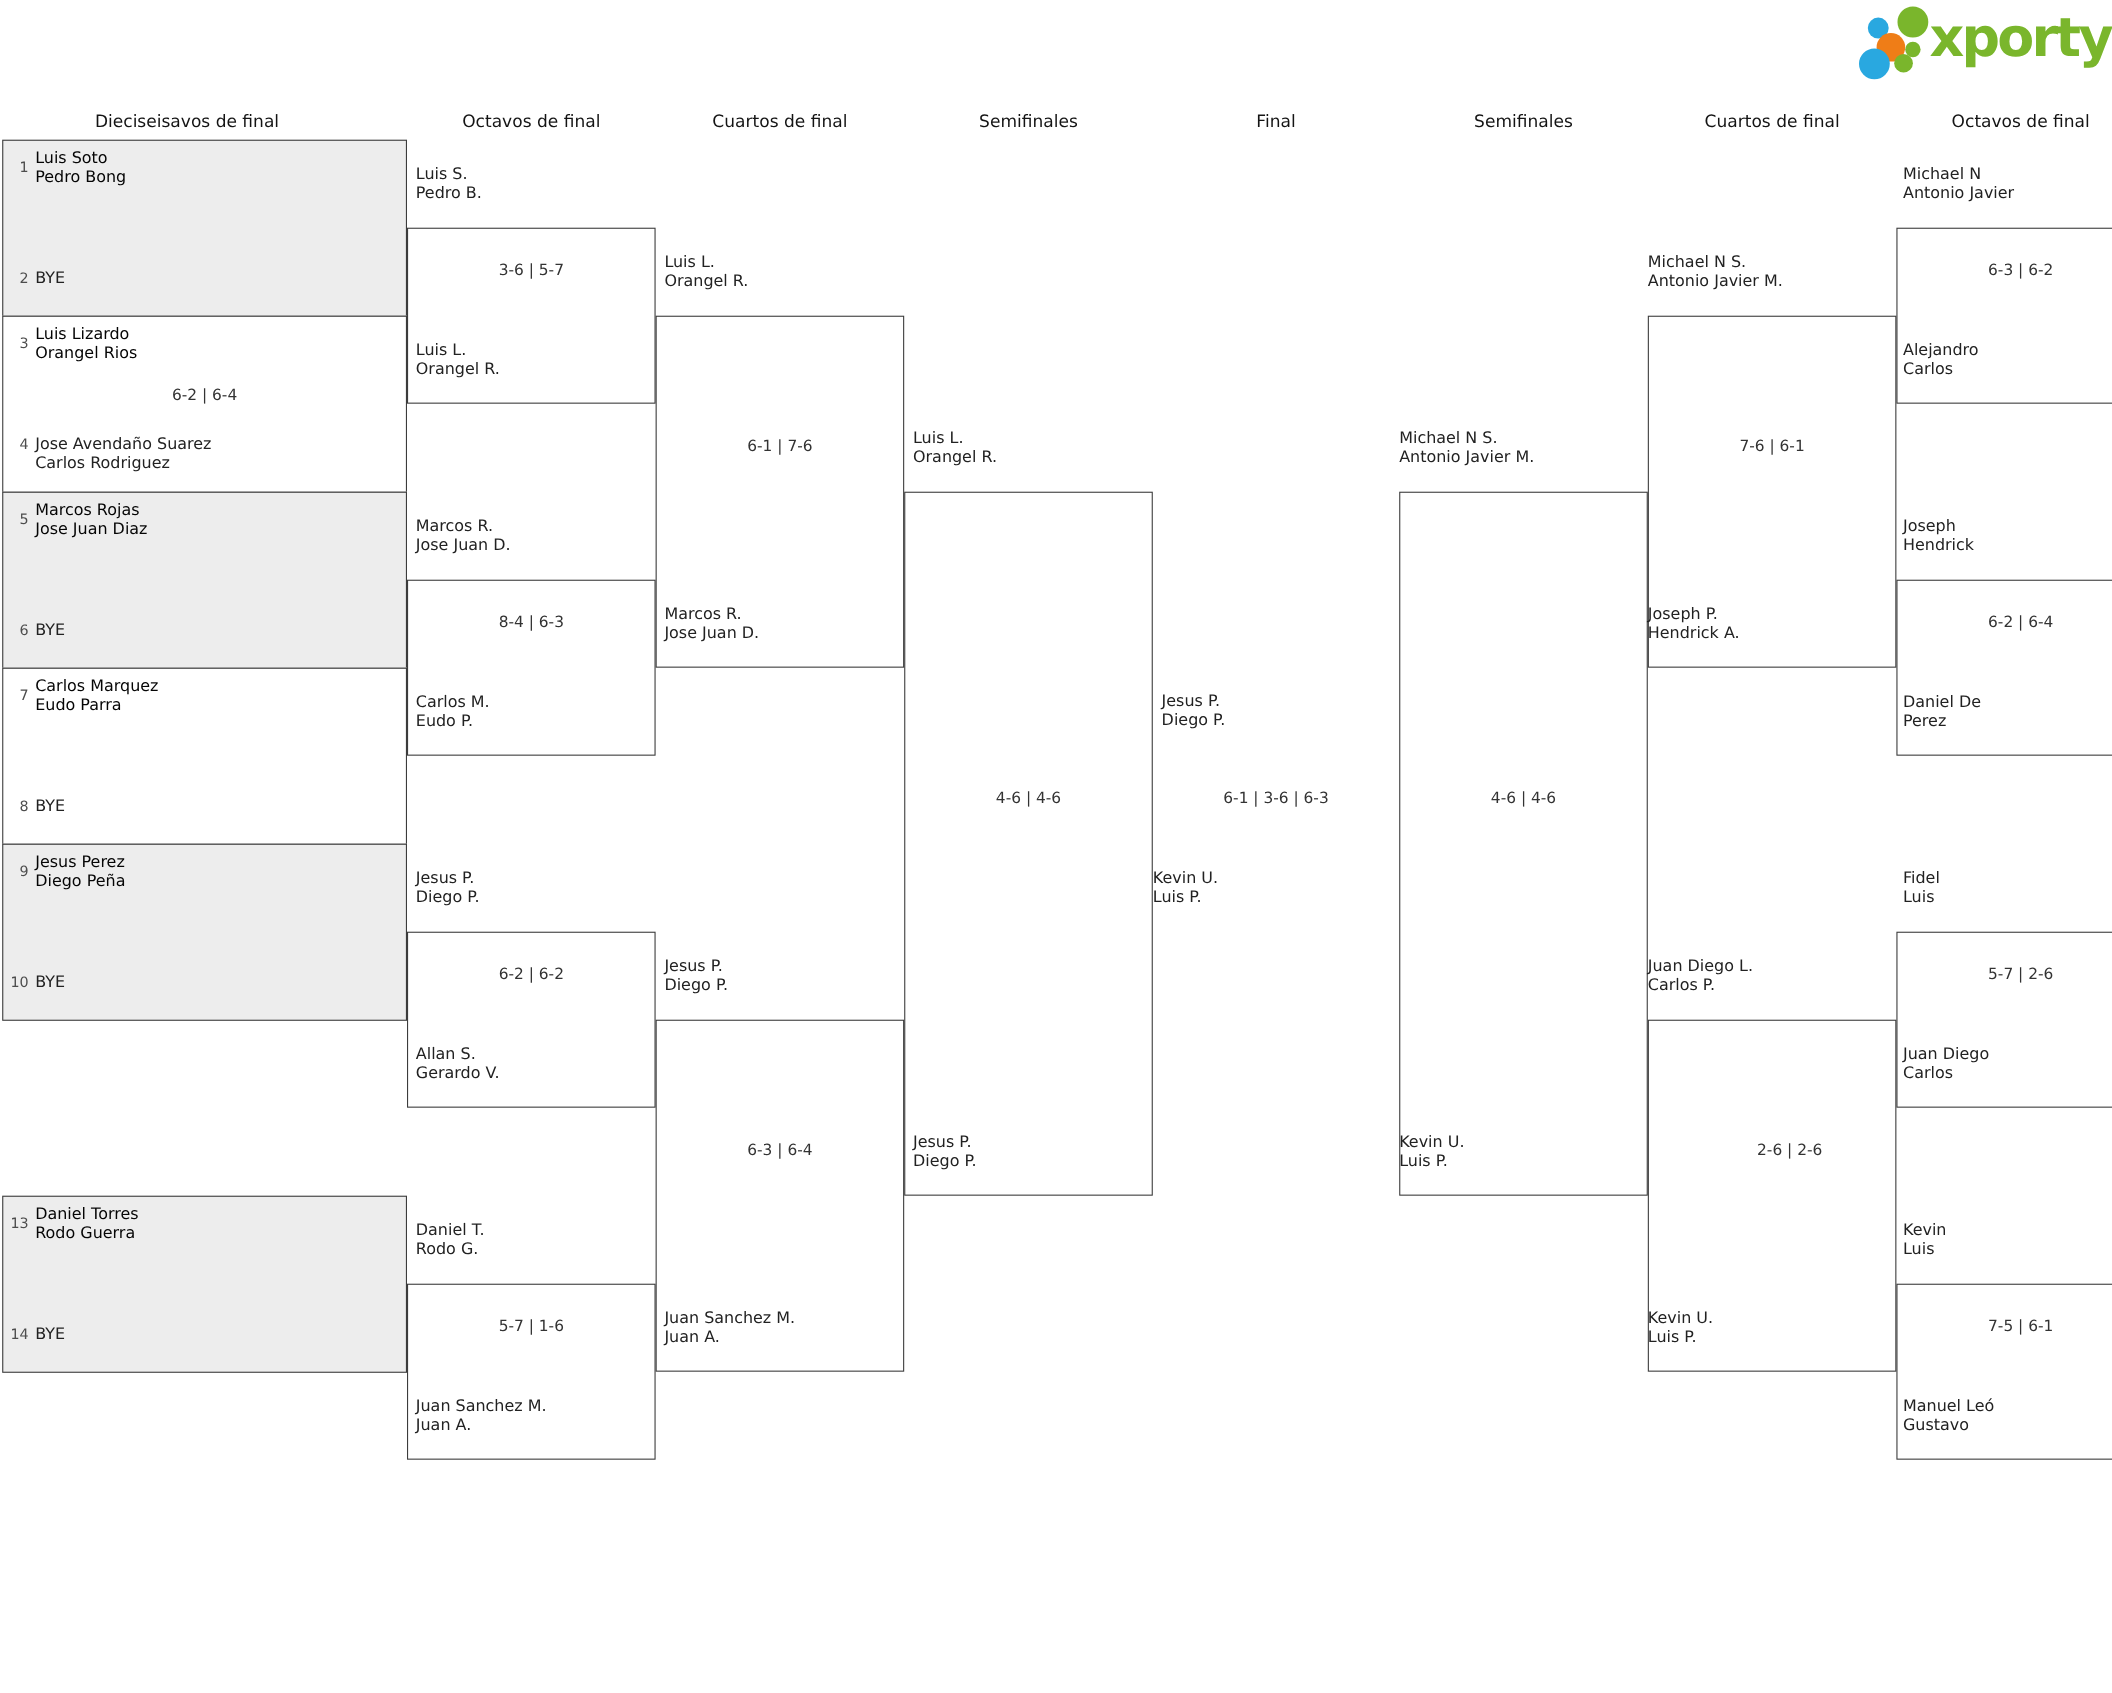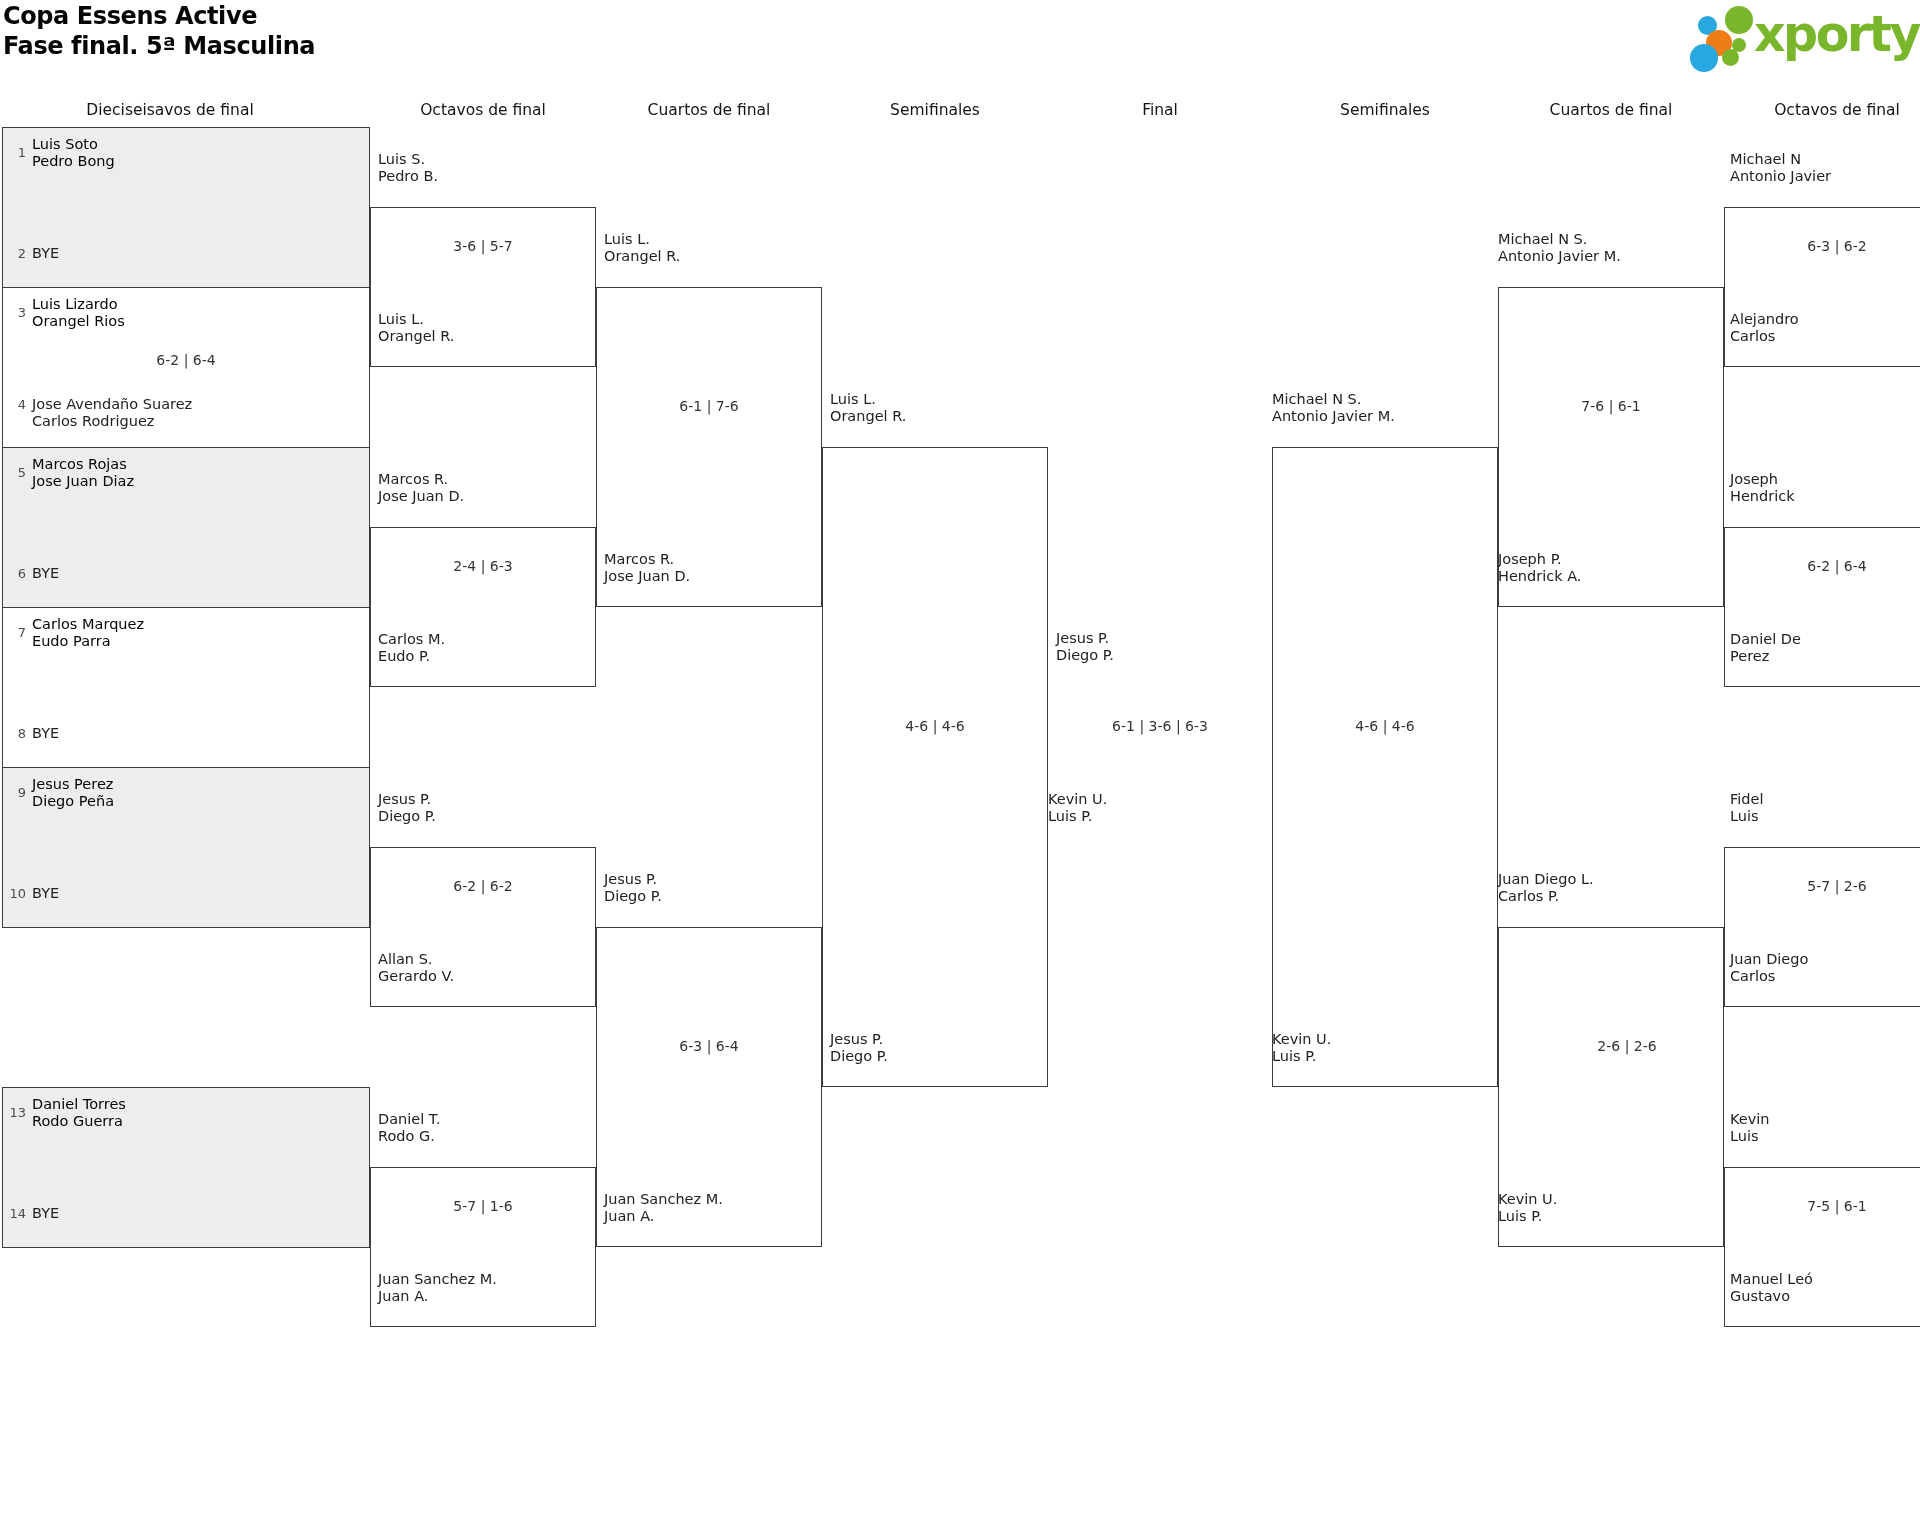--- a/index.html
+++ b/index.html
@@ -23,24 +23,20 @@
   .score{position:absolute;font-size:14px;color:#333;text-align:center;white-space:nowrap}
   .dot{position:absolute;border-radius:50%}
   .logotext{position:absolute;left:1754px;top:6px;font-size:49px;font-weight:700;
             color:#7ab62c;letter-spacing:-2.5px}
 </style>
 </head>
 <body>
 
 <div id="page">
 
-  <div class="title">
-    <div>Copa Essens Active</div>
-    <div>Fase final. 5ª Masculina</div>
-  </div>
 
   <div>
     <span class="dot" style="left:1725px;top:6px;width:28px;height:28px;background:#7ab62c"></span>
     <span class="dot" style="left:1698px;top:16px;width:19px;height:19px;background:#29a8e0"></span>
     <span class="dot" style="left:1706px;top:30px;width:26px;height:26px;background:#ef7d17"></span>
     <span class="dot" style="left:1732px;top:38px;width:14px;height:14px;background:#7ab62c"></span>
     <span class="dot" style="left:1690px;top:44px;width:28px;height:28px;background:#29a8e0"></span>
     <span class="dot" style="left:1722px;top:49px;width:17px;height:17px;background:#7ab62c"></span>
     <span class="logotext">xporty</span>
   </div>
@@ -170,21 +166,21 @@
   <div class="lbl" style="left:378px;top:1111px">
       <div>Daniel T.</div>
       <div>Rodo G.</div>
     </div>
   <div class="lbl b" style="left:378px;top:1271px">
       <div>Juan Sanchez M.</div>
       <div>Juan A.</div>
     </div>
 
   <div class="score" style="left:370px;top:238px;width:226px">3-6 | 5-7</div>
-  <div class="score" style="left:370px;top:558px;width:226px">2-4 | 6-3</div>
+  <div class="score" style="left:370px;top:558px;width:226px">8-4 | 6-3</div>
   <div class="score" style="left:370px;top:878px;width:226px">6-2 | 6-2</div>
   <div class="score" style="left:370px;top:1198px;width:226px">5-7 | 1-6</div>
 
   <div class="lbl b" style="left:604px;top:231px">
       <div>Luis L.</div>
       <div>Orangel R.</div>
     </div>
   <div class="lbl" style="left:604px;top:551px">
       <div>Marcos R.</div>
       <div>Jose Juan D.</div>

